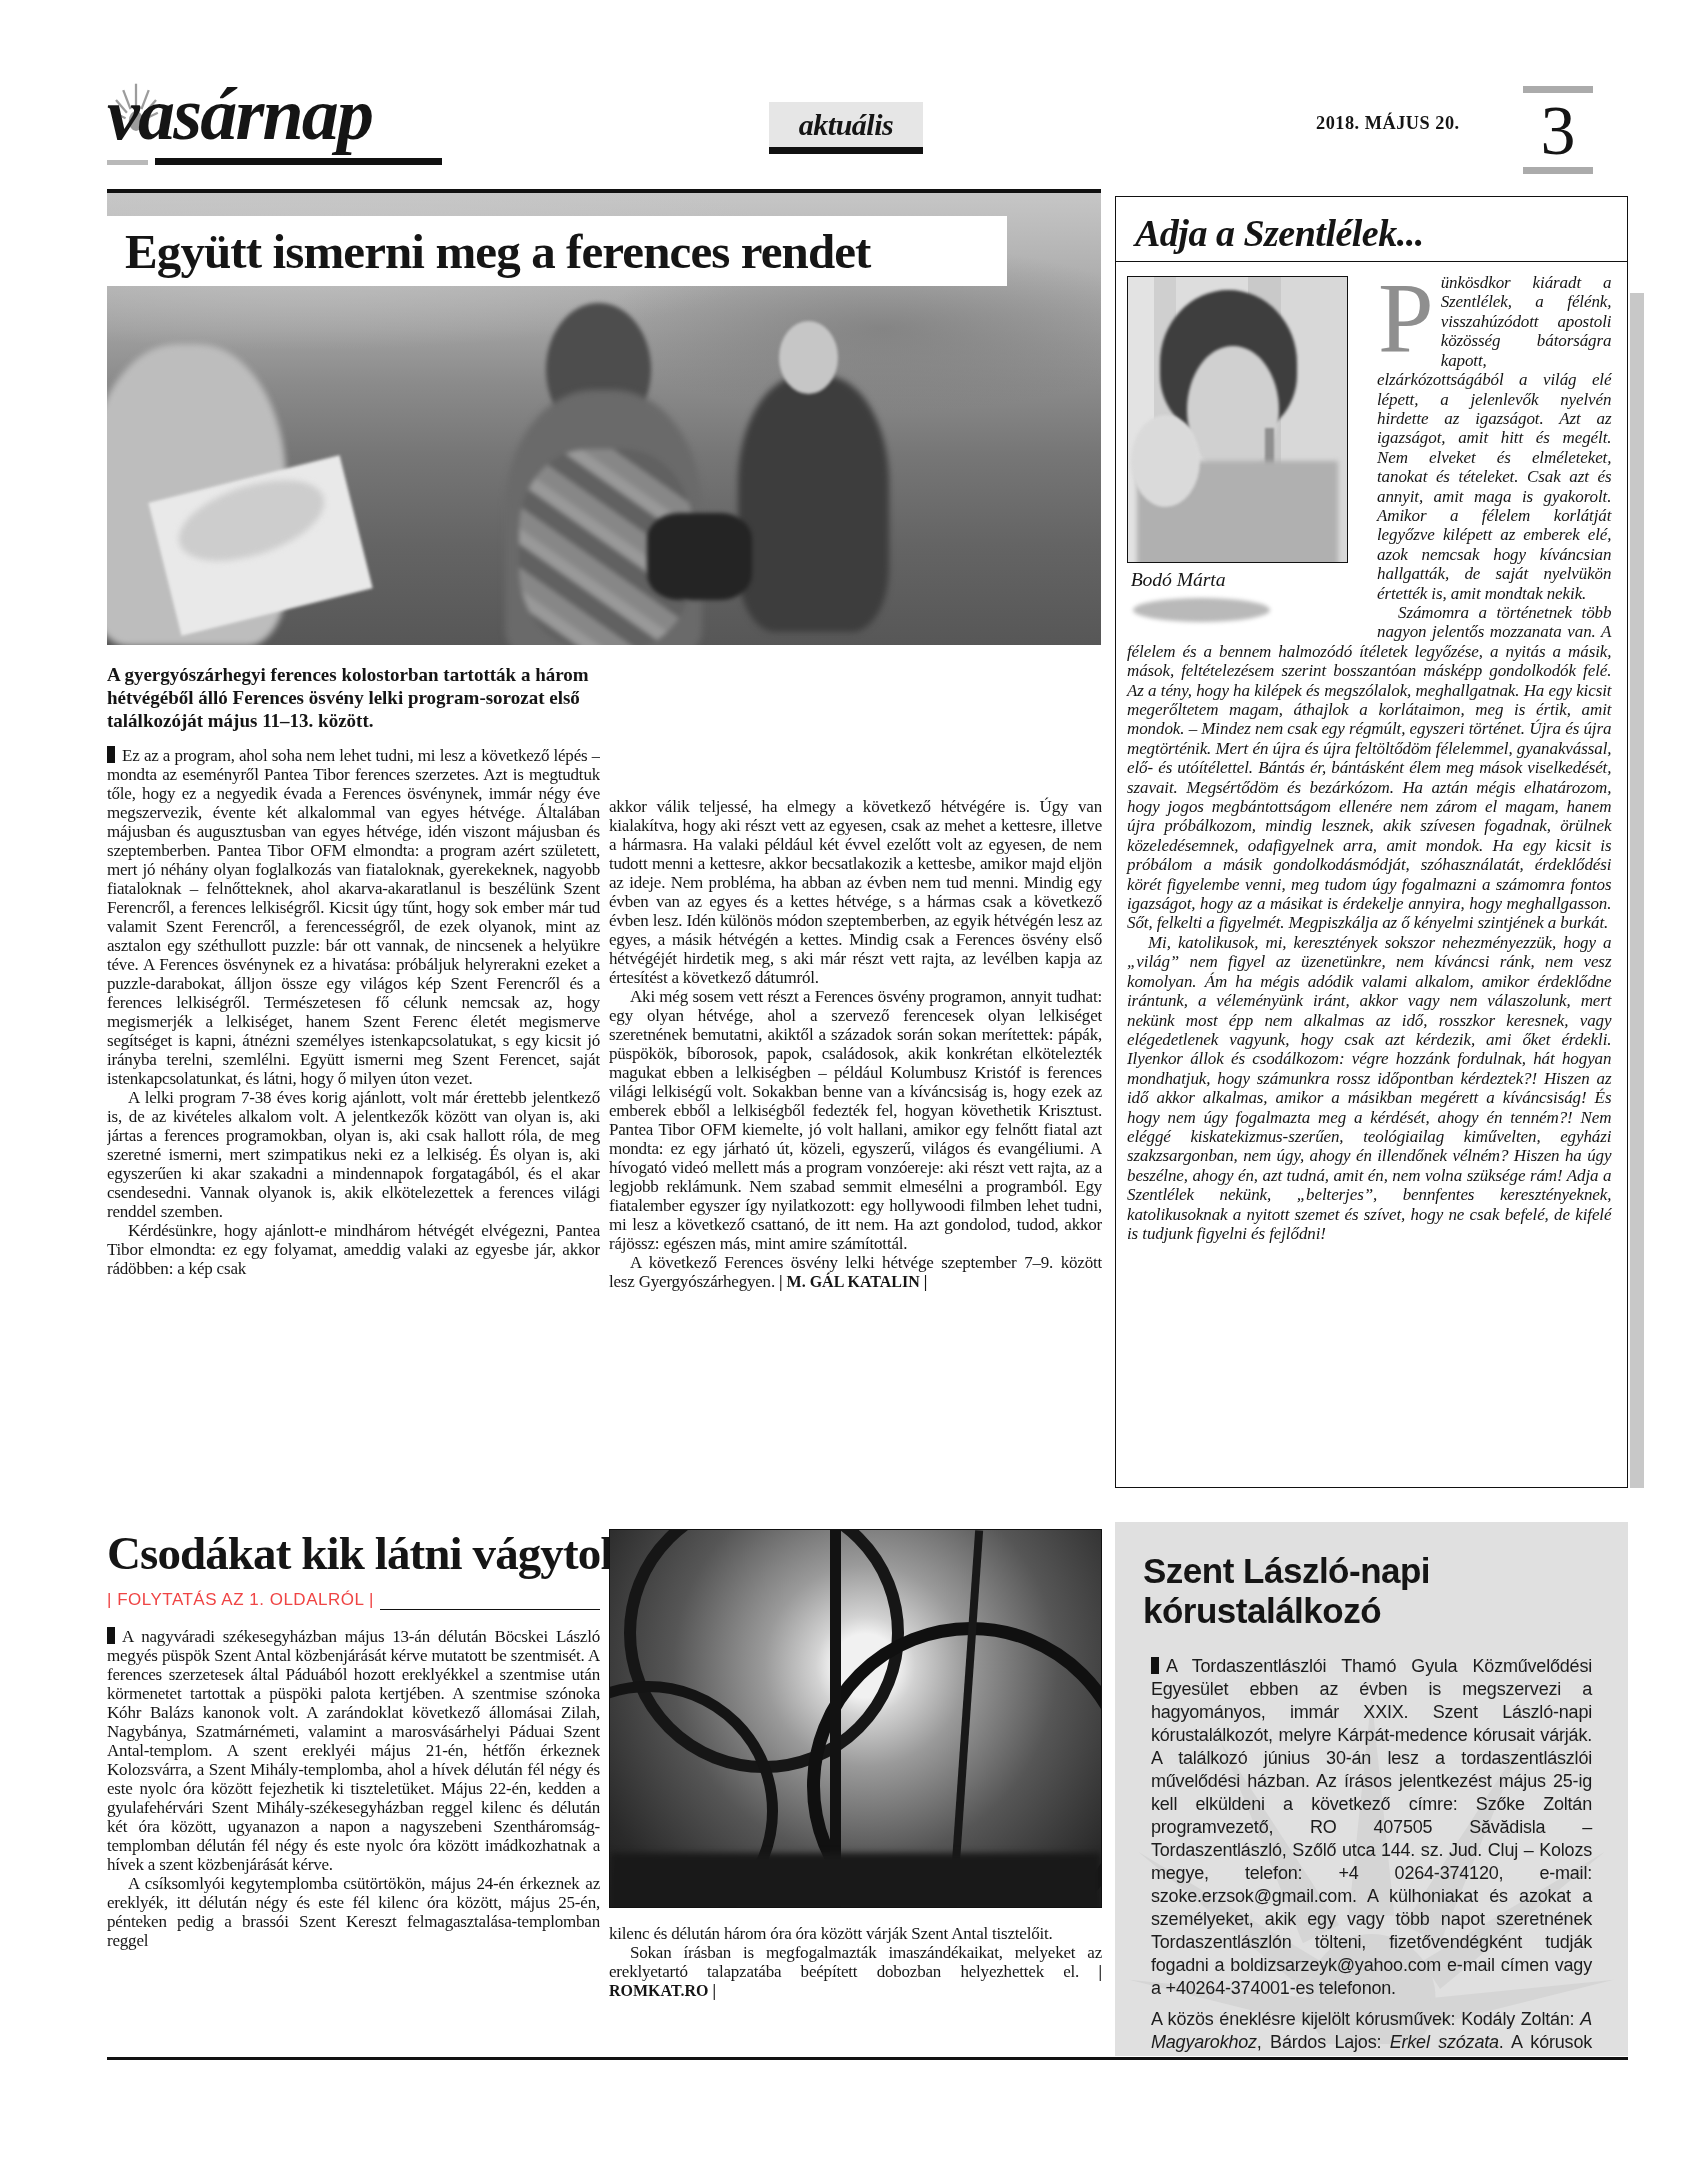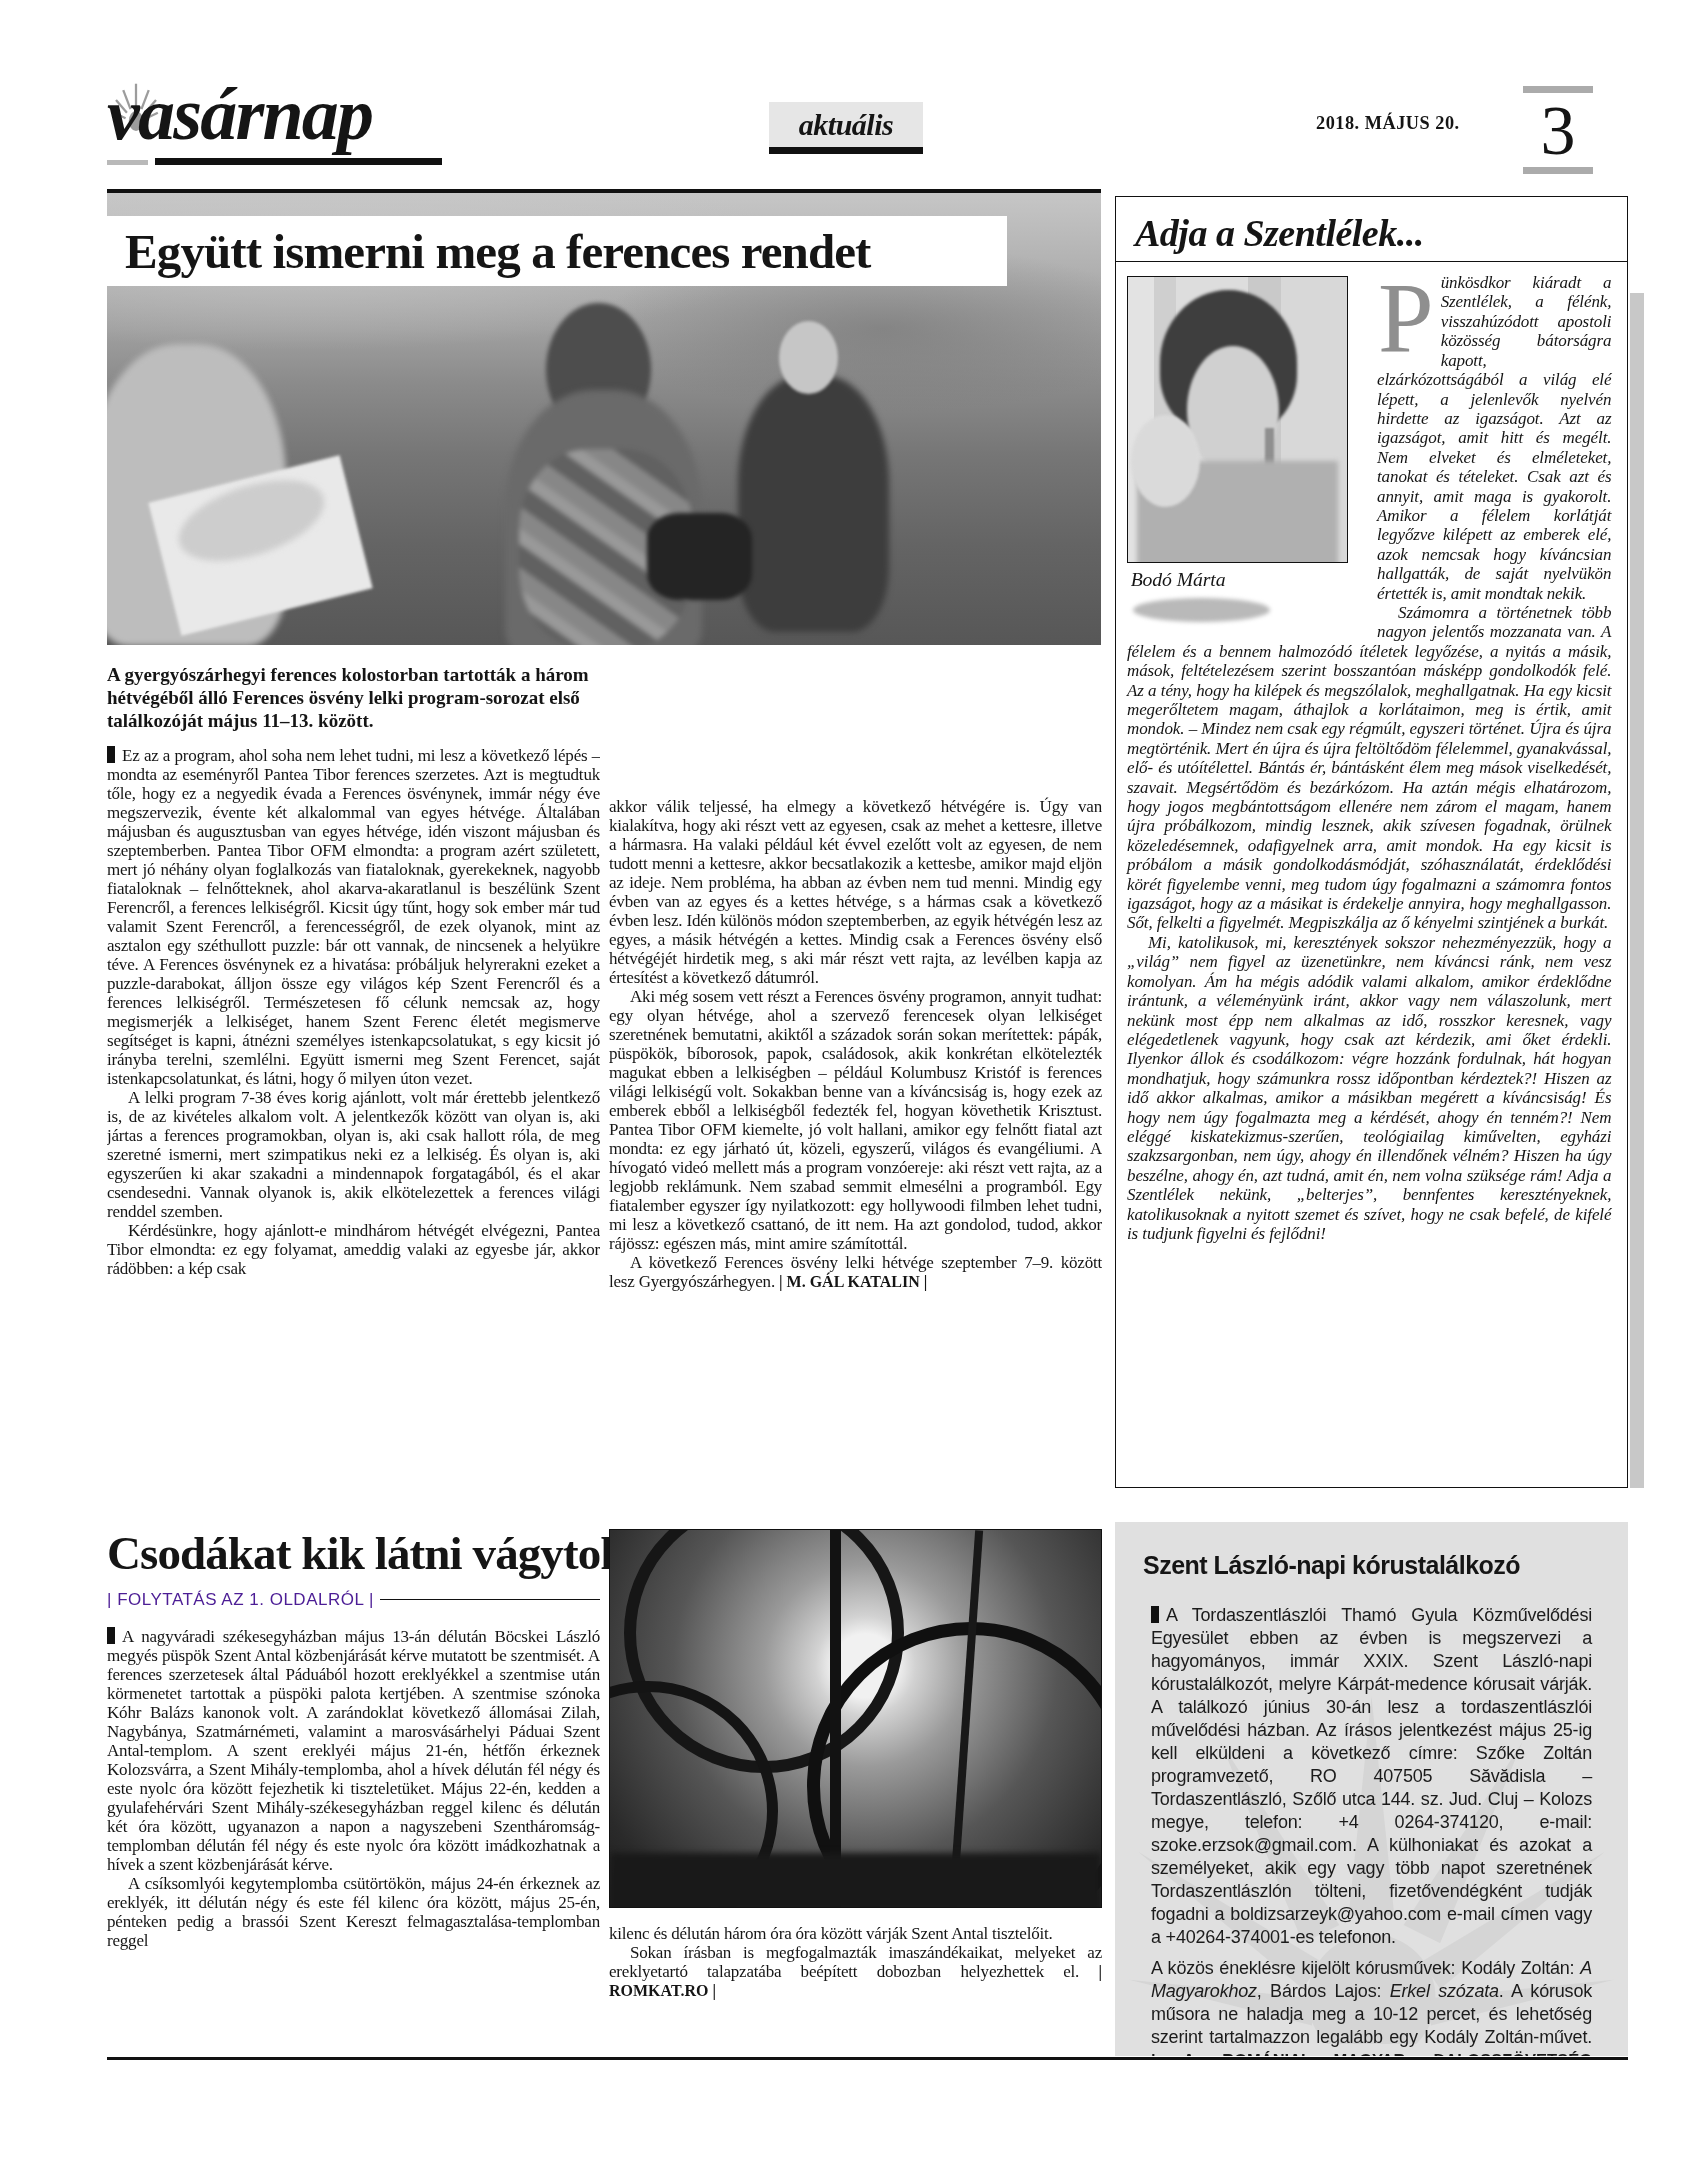--- a/index.html
+++ b/index.html
@@ -67,43 +67,43 @@
   .pt-body{position:absolute;left:9.2px;bottom:-9.2px;width:201px;height:110px;background:#b0b0b0;filter:blur(2.7px);}
   .pt-hand{position:absolute;left:2.7px;bottom:55px;width:69px;height:92px;background:#dadada;border-radius:50%;filter:blur(1.8px);}
   .pt-ear{position:absolute;left:137px;top:151px;width:9.2px;height:50px;background:#8f8f8f;filter:blur(0.9px);}
   .portrait-caption{font-style:italic;font-size:19.7px;margin:7.3px 0 0 3.7px;text-align:left;}
   .signature-blur{width:137px;height:24px;background:#b9b9b9;border-radius:50%;filter:blur(2.3px);margin:8.2px 0 0 5.5px;}
   .dropcap{float:left;font-size:100px;line-height:0.78;padding:6.4px 7.3px 0 0.9px;color:#8f8f8f;font-style:normal;font-weight:400;}
   .shadow-strip{left:1630px;top:293px;width:13.7px;height:1195px;background:#c8c8c8;}
 
   
   .mir-title{left:107px;top:1526px;margin:0;font-size:47px;font-weight:700;letter-spacing:-0.9px;white-space:nowrap;}
-  .kicker-row{left:107px;top:1590px;width:493px;display:flex;align-items:flex-start;
-              font-family:"Liberation Sans","DejaVu Sans",sans-serif;font-size:17px;color:#4c1d95;letter-spacing:0.5px;}
+  .kicker-row{left:107px;top:1590px;width:493px;display:flex;align-items:flex-end;
+              font-family:"Liberation Sans","DejaVu Sans",sans-serif;font-size:17px;color:#ef4444;letter-spacing:0.5px;}
   .kicker-line{flex:1;border-top:1.8px solid #111;margin-top:9.2px;margin-left:6.4px;}
   .mir-col1{left:107px;top:1627px;width:493px;height:412px;overflow:hidden;}
   .mir-col2{left:609px;top:1924px;width:493px;height:133px;overflow:hidden;}
 
   
   .gate-photo{left:609px;top:1529px;width:493px;height:379px;box-sizing:border-box;border:1.8px solid #111;overflow:hidden;
       background:
         radial-gradient(circle at 52% 36%, #f1f1f1 0 32px, #d2d2d2 50px, #9a9a9a 101px, #565656 192px, #2a2a2a 297px, #1e1e1e 100%);}
   .ring{position:absolute;border-radius:50%;}
   .ring1{left:13.7px;top:-37px;width:256px;height:256px;border:12px solid #161616;}
   .ring2{left:197px;top:92px;width:302px;height:302px;border:13.7px solid #101010;}
   .ring3{left:-92px;top:151px;width:238px;height:238px;border:11px solid #141414;}
   .gate-bar{position:absolute;left:220px;top:0;width:11px;height:100%;background:#121212;}
   .gate-bar2{position:absolute;left:352px;top:0;width:8.2px;height:100%;background:#181818;transform:rotate(4deg);}
   .crowd{position:absolute;left:0;bottom:-4.6px;width:100%;height:59px;background:#191919;filter:blur(3.2px);}
 
   
   .choir-box{left:1115px;top:1522px;width:513px;height:534px;background:#e0e0e0;overflow:hidden;
              font-family:"Liberation Sans","DejaVu Sans",sans-serif;}
   .choir-watermark{position:absolute;left:13.7px;top:174px;opacity:.55;}
-  .choir-title{position:relative;margin:29px 0 0 28px;font-size:25px;font-weight:700;letter-spacing:-0.5px;}
+  .choir-title{position:relative;margin:29px 0 0 28px;font-size:35px;font-weight:700;letter-spacing:-0.5px;}
   .choir-body{position:relative;margin:24px 28px 0 28px;font-size:18px;line-height:23px;text-align:justify;letter-spacing:-0.2px;color:#1b1b1b;}
   .choir-body p{margin:8px;}
   .choir-byline{font-weight:700;font-size:16.5px;letter-spacing:0;}
   .it{font-style:italic;}
 
   .footer-rule{left:107px;top:2057px;width:1521px;height:3.2px;background:#111;}
 </style>
 </head>
 <body>
 

